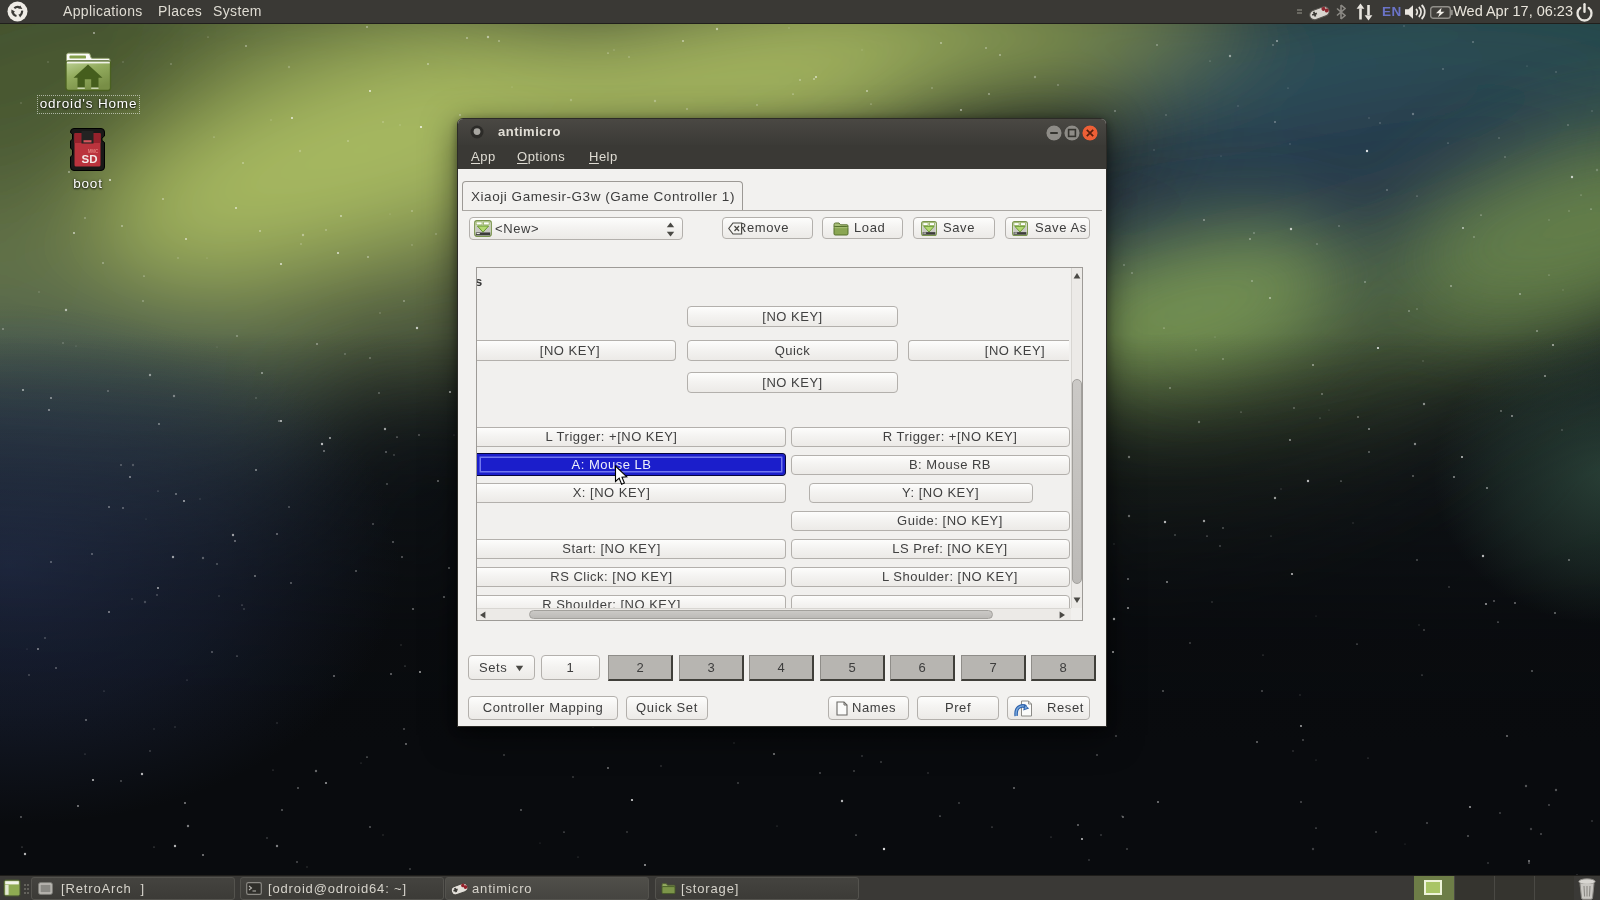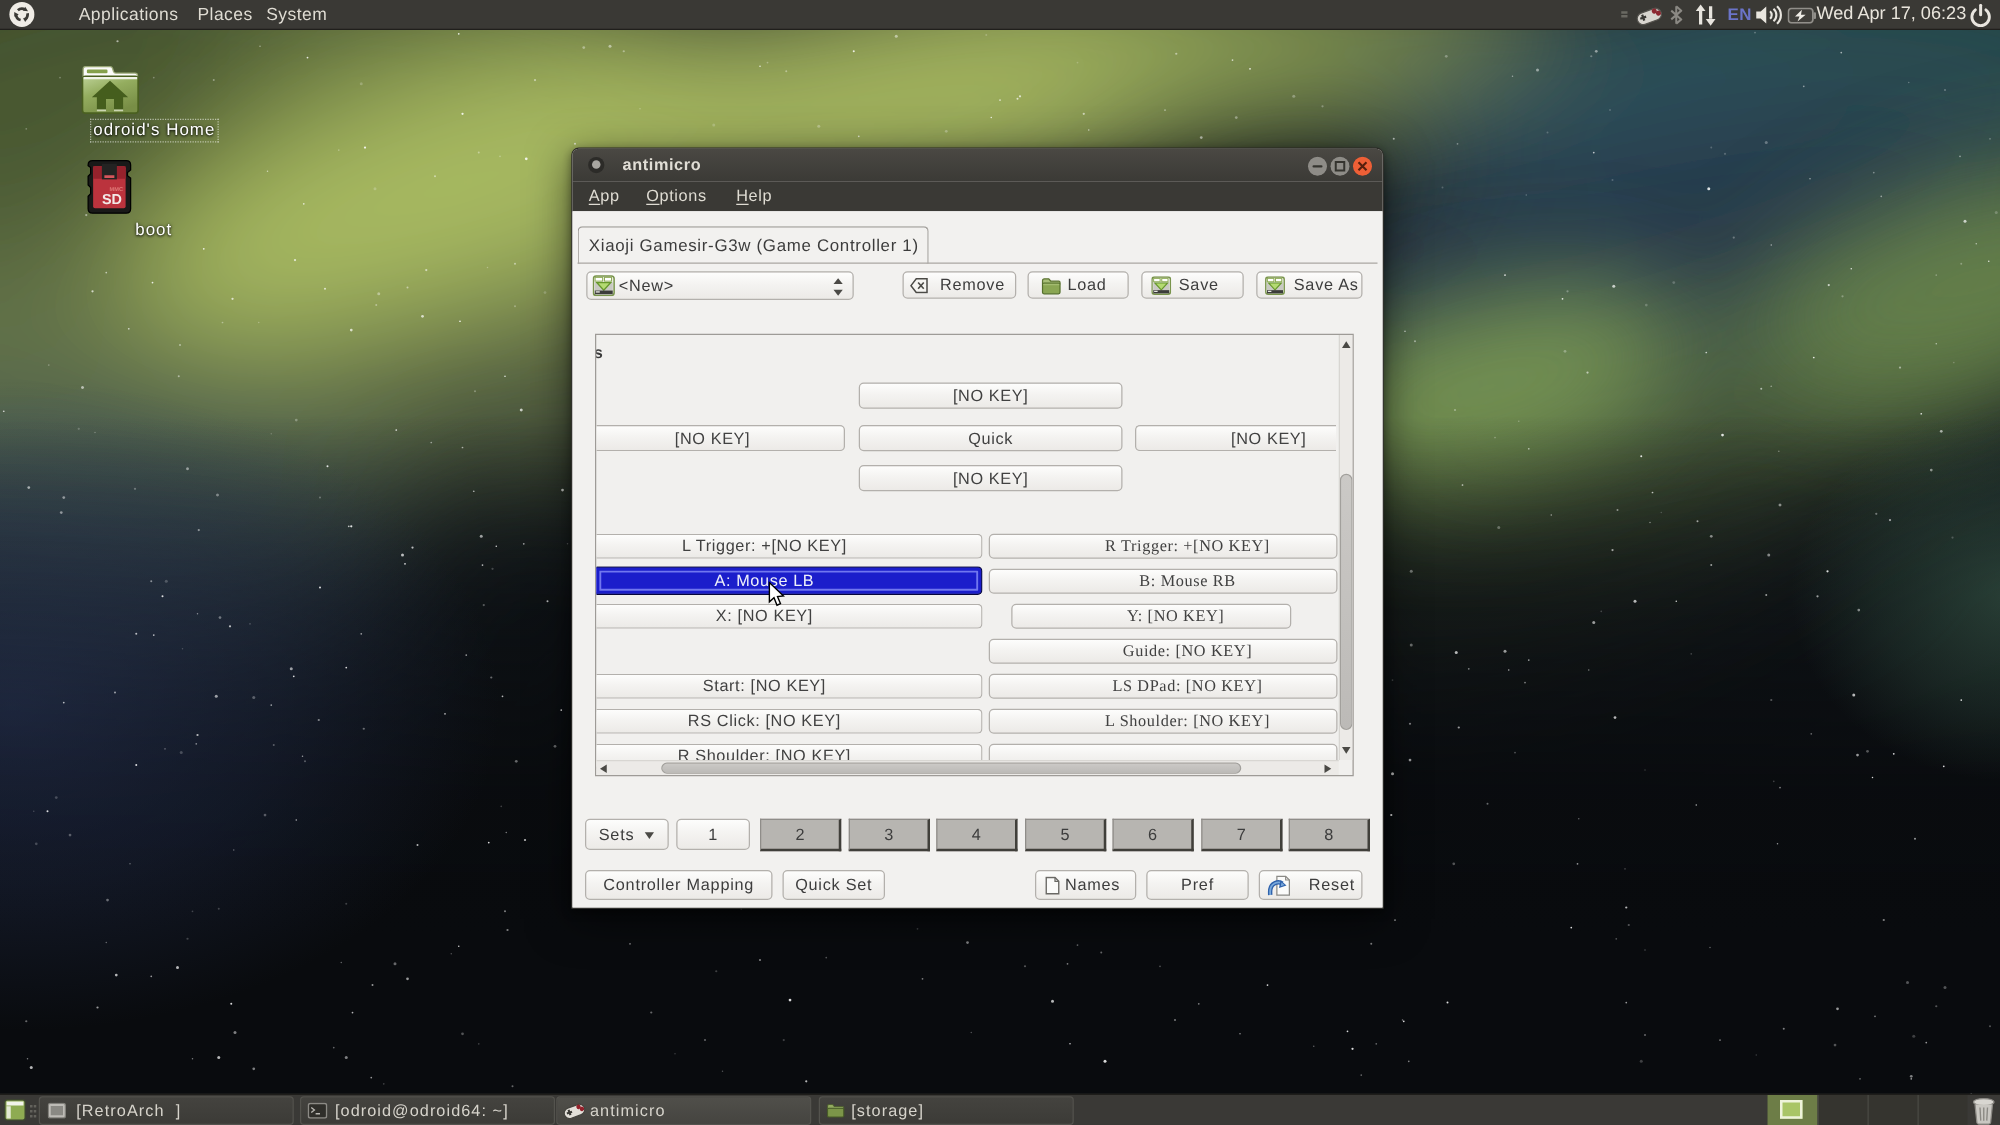--- a/index.html
+++ b/index.html
@@ -3,39 +3,39 @@
 html,body{margin:0;padding:0;width:1600px;height:900px;overflow:hidden;background:#0a0c0f;
 font-family:"Liberation Sans",sans-serif;-webkit-font-smoothing:antialiased;}
 *{box-sizing:border-box;}
 #scene{position:absolute;left:0;top:0;width:1600px;height:900px;overflow:hidden;}
 .abs{position:absolute;}
 
 #panel{position:absolute;left:0;top:0;width:1600px;height:24px;background:#3a3935;border-bottom:1px solid #201f1c;color:#dfdcd3;font-size:14px;}
 #panel .mi{position:absolute;top:0;line-height:23px;letter-spacing:0.35px;margin-left:28px;}
 #ptray{position:absolute;top:0;right:0;height:24px;}
 
-.dlabel{position:absolute;color:#fff;font-size:13.5px;letter-spacing:0.85px;text-align:center;text-shadow:0 1px 2px rgba(0,0,0,.85),0 0 3px rgba(0,0,0,.6);margin-left:35px;}
+.dlabel{position:absolute;color:#fff;font-size:13.5px;letter-spacing:0.85px;text-align:center;text-shadow:0 1px 2px rgba(0,0,0,.85),0 0 3px rgba(0,0,0,.6);}
 
 #win{position:absolute;left:457px;top:118px;width:650px;height:609px;background:#f2f1ef;border:1px solid #2c2b27;border-radius:6px 6px 0 0;box-shadow:0 8px 34px rgba(0,0,0,.55),0 2px 8px rgba(0,0,0,.4);}
 #titlebar{position:absolute;left:0;top:0;width:648px;height:26px;border-radius:5px 5px 0 0;background:linear-gradient(#4a4843,#3b3a36);}
 #titlebar .t{position:absolute;left:40px;top:0;line-height:26px;font-weight:bold;font-size:13px;letter-spacing:0.5px;color:#e1ded6;}
 .wbtn{position:absolute;top:6px;width:16px;height:16px;border-radius:50%;}
 #menubar{position:absolute;left:0;top:26px;width:648px;height:24px;background:#3a3935;color:#dfdcd3;font-size:13px;}
 #menubar span{position:absolute;top:0;line-height:23px;letter-spacing:0.5px;}
 #menubar u{text-decoration-thickness:1px;text-underline-offset:2px;}
 #content{position:absolute;left:0;top:50px;width:648px;height:557px;background:#f2f1ef;}
 
 #tab{position:absolute;left:462px;top:181px;width:281px;height:30px;background:#f2f1ef;border:1px solid #9c9995;border-bottom:none;border-radius:4px 4px 0 0;font-size:13.5px;letter-spacing:0.55px;color:#3c3c3c;line-height:29px;padding-left:8px;}
 #paneline{position:absolute;left:462px;top:210px;width:640px;height:1px;background:#aaa7a3;}
 
 .btn{position:absolute;border:1px solid #b3b0ac;border-radius:4px;background:linear-gradient(#fdfdfc,#f4f3f1 45%,#eceae7);color:#3d3d3d;font-size:13px;letter-spacing:0.6px;text-align:center;}
 
 #sframe{position:absolute;left:476px;top:267px;width:607px;height:354px;border:1px solid #9e9b97;background:#f1f0ee;overflow:hidden;}
 .rowbtn{position:absolute;border:1px solid #b3b0ac;border-radius:4px;background:linear-gradient(#fdfdfc,#f4f3f1 45%,#eceae7);color:#414141;font-size:13px;letter-spacing:0.5px;text-align:center;line-height:19px;height:21px;}
-.lcol{padding-right:39px;}.rcol{padding-left:39px;font-family:Liberation Serif, serif;}
+.lcol{padding-right:39px;}.rcol{padding-left:39px;}
 .cutL{border-left:none;border-top-left-radius:0;border-bottom-left-radius:0;}
 .cutR{border-right:none;border-top-right-radius:0;border-bottom-right-radius:0;}
 
 .sthumb{position:absolute;background:linear-gradient(#cbc9c6,#bcbab7);border:1px solid #a2a09c;border-radius:5px;}
 
 .pressed{position:absolute;top:655px;height:26px;background:#b7b5b1;border:1px solid #8f8d89;border-right:2px solid #403f3a;border-bottom:2px solid #403f3a;color:#3d3d3d;font-size:13px;text-align:center;line-height:23px;width:65px;}
 
 #taskbar{position:absolute;left:0;top:875px;width:1600px;height:25px;background:#3a3936;border-top:1px solid #1e1d1a;color:#d6d3cb;font-size:13px;}
 .titem{position:absolute;top:1px;height:23px;background:linear-gradient(#44433f,#3c3b37);border:1px solid #54534e;border-radius:3px;line-height:21px;}
 .titem.active{background:linear-gradient(#504f4a,#454440);}
@@ -768,21 +768,21 @@
   <rect x="1.8" y="5.8" width="14.4" height="6.6" fill="#c9c9c3"></rect>
   <polygon points="3.4,6 14.6,6 9,12.2" fill="#b4da72" stroke="#67982d" stroke-width="1"></polygon>
   <rect x="1.8" y="12.4" width="14.4" height="3" fill="#3c3c3a"></rect>
   <rect x="2.6" y="13" width="3.2" height="1.1" fill="#e8e8e4"></rect>
  </svg>
  <svg class="abs" style="left:196px;top:4px" width="9" height="15" viewBox="0 0 9 15">
   <polygon points="4.5,0.5 8.2,5.2 0.8,5.2" fill="#4a4945"></polygon>
   <polygon points="4.5,14.5 8.2,9.8 0.8,9.8" fill="#4a4945"></polygon>
  </svg>
 </div>
-<div class="btn" style="left:722px;top:217px;width:91px;height:22px;line-height:20px;padding-left:29px;text-align:left">Remove
+<div class="btn" style="left:722px;top:217px;width:91px;height:22px;line-height:20px;padding-left:14px;text-align:left">Remove
  <svg class="abs" style="left:5px;top:4px" width="15" height="13" viewBox="0 0 15 13">
   <path d="M5 1 L13.6 1 L13.6 12 L5 12 L0.8 6.5 Z" fill="#f5f4f1" stroke="#4b4a46" stroke-width="1.2"></path>
   <path d="M6.5 4 L11 9 M11 4 L6.5 9" stroke="#4b4a46" stroke-width="1.3"></path>
  </svg>
 </div>
 <div class="btn" style="left:822px;top:217px;width:81px;height:22px;line-height:20px;padding-left:31px;text-align:left">Load
  <svg class="abs" style="left:10px;top:3px" width="16" height="15" viewBox="0 0 16 15">
   <path d="M1 3.5 Q1 2 2.5 2 L6 2 L7.5 3.8 L14 3.8 Q15 3.8 15 5 L15 6 L1 6 Z" fill="#a8bf78" stroke="#5d7434" stroke-width="1"></path>
   <rect x="1" y="5.5" width="14" height="8.5" rx="1.2" fill="#8aa653" stroke="#55702c" stroke-width="1"></rect>
   <path d="M1.6 6.6 L14.4 6.6" stroke="#a3bb70" stroke-width="1.2"></path>
@@ -818,21 +818,21 @@
  <div class="rowbtn cutR" style="left:431px;top:72px;width:161px;padding-left:52px">[NO KEY]</div>
  <div class="rowbtn" style="left:210px;top:104px;width:211px">[NO KEY]</div>
  <div class="rowbtn cutL lcol" style="left:0;top:159px;width:309px;height:20px;line-height:18px">L Trigger: +[NO KEY]</div>
  <div class="rowbtn rcol" style="left:314px;top:159px;width:279px;height:20px;line-height:18px">R Trigger: +[NO KEY]</div>
  <div class="rowbtn cutL lcol" style="left:0;top:185px;width:309px;height:23px;line-height:21px;background:#1b1ecb;border-color:#06063c;color:#eef0fa;box-shadow:inset 0 0 0 2.5px #1b1ecb,inset 0 0 0 4px #7177ef">A: Mouse LB</div>
  <div class="rowbtn rcol" style="left:314px;top:187px;width:279px;height:20px;line-height:18px">B: Mouse RB</div>
  <div class="rowbtn cutL lcol" style="left:0;top:215px;width:309px;height:20px;line-height:18px">X: [NO KEY]</div>
  <div class="rowbtn rcol" style="left:332px;top:215px;width:224px;height:20px;line-height:18px">Y: [NO KEY]</div>
  <div class="rowbtn rcol" style="left:314px;top:243px;width:279px;height:20px;line-height:18px">Guide: [NO KEY]</div>
  <div class="rowbtn cutL lcol" style="left:0;top:271px;width:309px;height:20px;line-height:18px">Start: [NO KEY]</div>
- <div class="rowbtn rcol" style="left:314px;top:271px;width:279px;height:20px;line-height:18px">LS DPad: [NO KEY]</div>
+ <div class="rowbtn rcol" style="left:314px;top:271px;width:279px;height:20px;line-height:18px">LS Pref: [NO KEY]</div>
  <div class="rowbtn cutL lcol" style="left:0;top:299px;width:309px;height:20px;line-height:18px">RS Click: [NO KEY]</div>
  <div class="rowbtn rcol" style="left:314px;top:299px;width:279px;height:20px;line-height:18px">L Shoulder: [NO KEY]</div>
  <div class="rowbtn cutL lcol" style="left:0;top:327px;width:309px;height:20px;line-height:18px">R Shoulder: [NO KEY]</div>
  <div class="rowbtn" style="left:314px;top:327px;width:279px;height:20px;line-height:18px"></div>
  <div class="abs" style="left:594px;top:0;width:11px;height:340px;background:#eceae7;border-left:1px solid #d8d6d2"></div>
  <svg class="abs" style="left:596px;top:4px" width="8" height="8" viewBox="0 0 8 8">
         <polygon points="4,1 7.4,6.4 0.6,6.4" fill="#4a4945"></polygon>
       </svg>
  <svg class="abs" style="left:596px;top:328px" width="8" height="8" viewBox="0 0 8 8">
         <polygon points="4,7 7.4,1.6 0.6,1.6" fill="#4a4945"></polygon>

